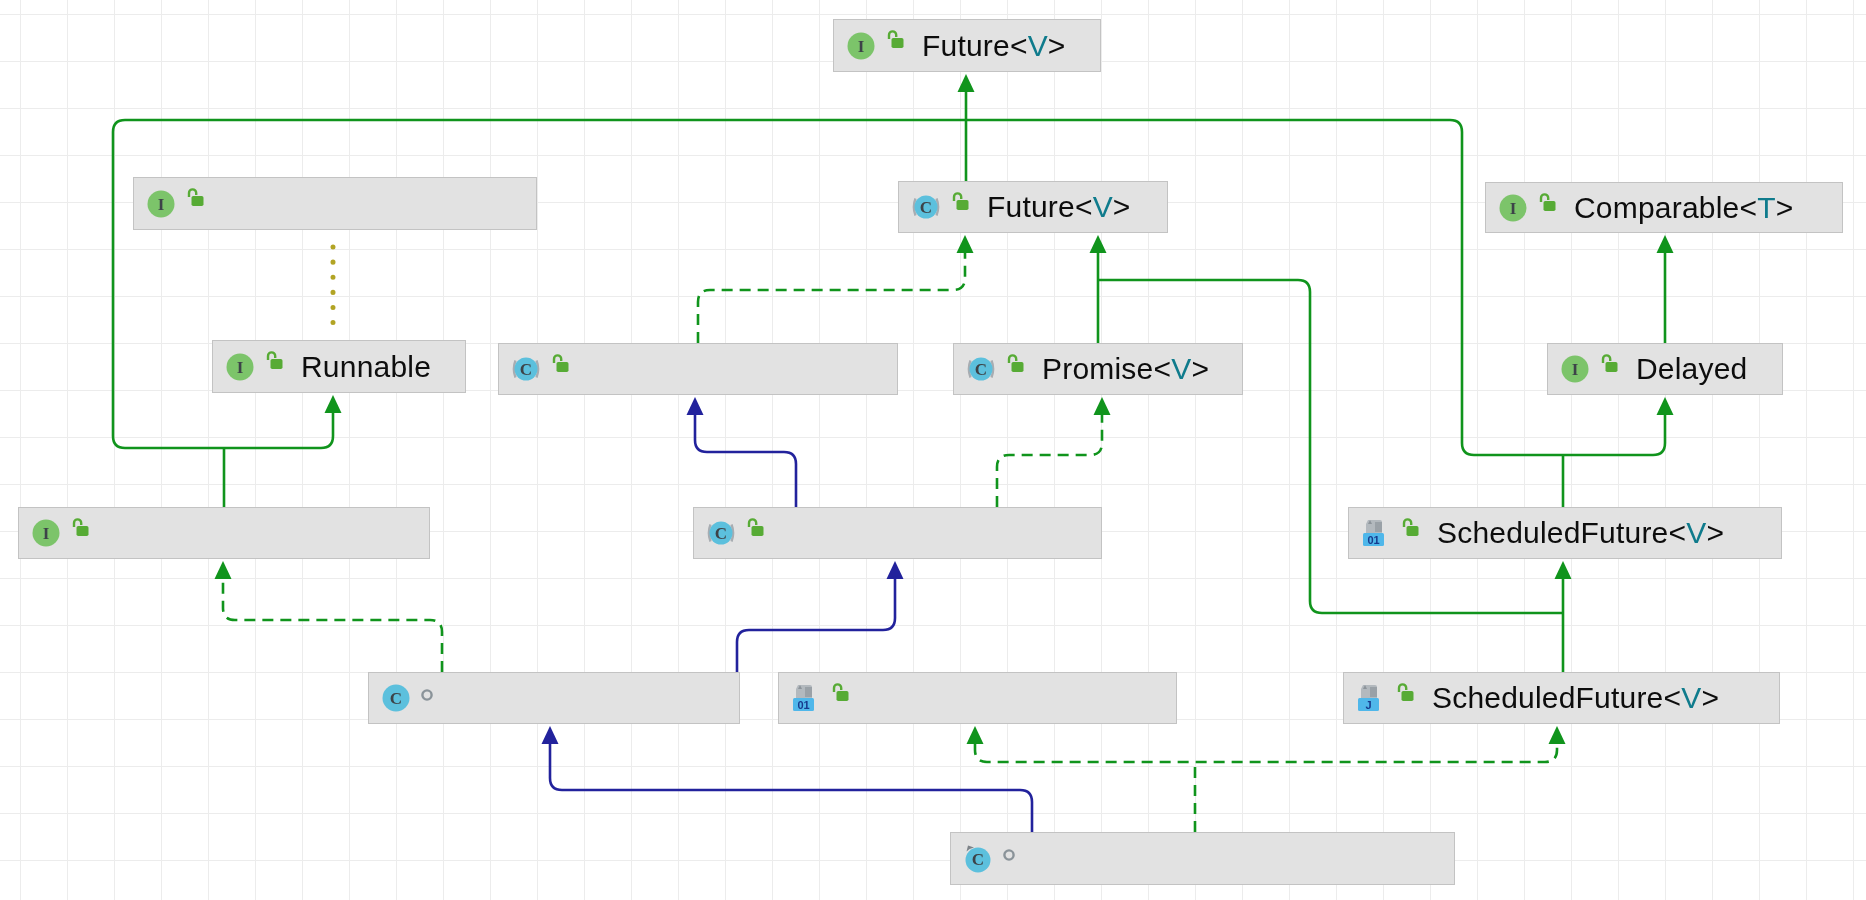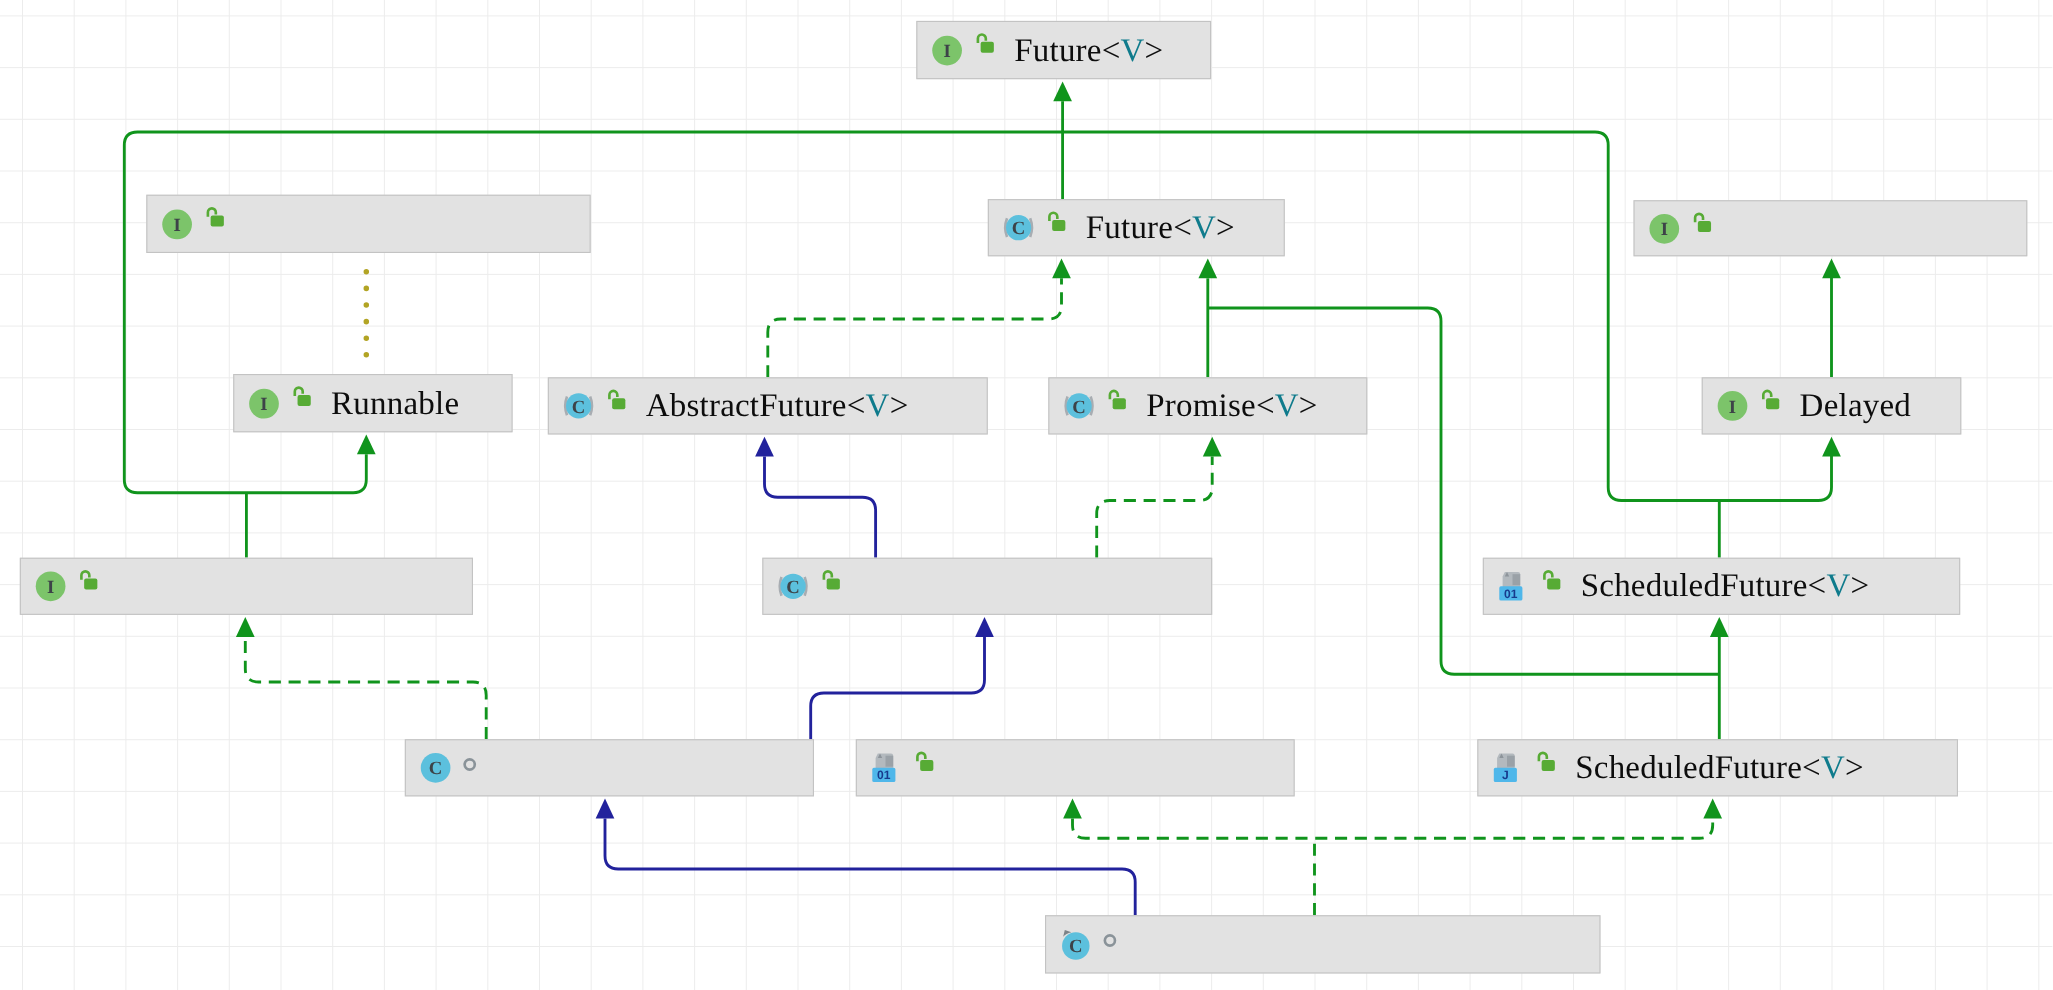--- a/index.html
+++ b/index.html
@@ -29,21 +29,20 @@
   }
   .node .main-icon{flex:0 0 auto;display:block;}
   .node .vis-icon{flex:0 0 auto;display:block;margin-left:8px;align-self:flex-start;margin-top:8px;}
   .node .lbl{
     margin-left:16px;
     margin-right:20px;
     font-size:30px;
     color:#0d0d0d;
     white-space:nowrap;
     letter-spacing:0.2px;
-    font-family:Liberation Serif, serif;
   }
   .node .lbl .gen{color:#0f7b8c;}
 </style>
 </head>
 <body>
 
 <div id="canvas">
   <svg id="edges" width="1866" height="900" viewBox="0 0 1866 900">
       <path d="M 224,507 L 224,448" fill="none" stroke="#10941c" stroke-width="2.6"></path>
       <path d="M 333,413 L 333,436 Q 333,448 321,448 L 125,448 Q 113,448 113,436 L 113,132 Q 113,120 125,120 L 1450,120 Q 1462,120 1462,132 L 1462,443 Q 1462,455 1474,455 L 1653,455 Q 1665,455 1665,443 L 1665,414" fill="none" stroke="#10941c" stroke-width="2.6"></path>
@@ -114,20 +113,21 @@
       </div>
       <div class="node" style="left: 1485px; top: 182px; width: 358px; height: 51px;">
         <svg class="main-icon" width="30" height="30" viewBox="0 0 30 30">
           <circle cx="15" cy="15" r="13.5" fill="#7cc46a"></circle>
           <text x="15" y="21" text-anchor="middle" font-family="Liberation Serif,serif" font-size="17" font-weight="bold" fill="#3d4348">I</text>
         </svg>
         <svg class="vis-icon" width="22" height="22" viewBox="0 0 22 22">
       <path d="M5 11 V7 a3.6 3.6 0 0 1 7.2 0 V9" fill="none" stroke="#57ab35" stroke-width="2.4"></path>
       <rect x="7.5" y="10" width="12" height="10" rx="1.8" fill="#57ab35"></rect>
         </svg>
+        <span class="lbl">Comparable&lt;<span class="gen">T</span>&gt;</span>
       </div>
       <div class="node" style="left: 212px; top: 340px; width: 254px; height: 53px;">
         <svg class="main-icon" width="30" height="30" viewBox="0 0 30 30">
           <circle cx="15" cy="15" r="13.5" fill="#7cc46a"></circle>
           <text x="15" y="21" text-anchor="middle" font-family="Liberation Serif,serif" font-size="17" font-weight="bold" fill="#3d4348">I</text>
         </svg>
         <svg class="vis-icon" width="22" height="22" viewBox="0 0 22 22">
       <path d="M5 11 V7 a3.6 3.6 0 0 1 7.2 0 V9" fill="none" stroke="#57ab35" stroke-width="2.4"></path>
       <rect x="7.5" y="10" width="12" height="10" rx="1.8" fill="#57ab35"></rect>
         </svg>
@@ -137,21 +137,20 @@
         <svg class="main-icon" width="30" height="30" viewBox="0 0 30 30">
           <path d="M4.5 6.5 Q1.2 15 4.5 23.5" stroke="#a8adb2" stroke-width="2.4" fill="none"></path>
           <path d="M25.5 6.5 Q28.8 15 25.5 23.5" stroke="#a8adb2" stroke-width="2.4" fill="none"></path>
           <circle cx="15" cy="15" r="11.5" fill="#5cc0dd"></circle>
           <text x="15" y="21" text-anchor="middle" font-family="Liberation Serif,serif" font-size="17" font-weight="bold" fill="#3d4348">C</text>
         </svg>
         <svg class="vis-icon" width="22" height="22" viewBox="0 0 22 22">
       <path d="M5 11 V7 a3.6 3.6 0 0 1 7.2 0 V9" fill="none" stroke="#57ab35" stroke-width="2.4"></path>
       <rect x="7.5" y="10" width="12" height="10" rx="1.8" fill="#57ab35"></rect>
         </svg>
-        <span class="lbl">AbstractFuture&lt;<span class="gen">V</span>&gt;</span>
       </div>
       <div class="node" style="left: 953px; top: 343px; width: 290px; height: 52px;">
         <svg class="main-icon" width="30" height="30" viewBox="0 0 30 30">
           <path d="M4.5 6.5 Q1.2 15 4.5 23.5" stroke="#a8adb2" stroke-width="2.4" fill="none"></path>
           <path d="M25.5 6.5 Q28.8 15 25.5 23.5" stroke="#a8adb2" stroke-width="2.4" fill="none"></path>
           <circle cx="15" cy="15" r="11.5" fill="#5cc0dd"></circle>
           <text x="15" y="21" text-anchor="middle" font-family="Liberation Serif,serif" font-size="17" font-weight="bold" fill="#3d4348">C</text>
         </svg>
         <svg class="vis-icon" width="22" height="22" viewBox="0 0 22 22">
       <path d="M5 11 V7 a3.6 3.6 0 0 1 7.2 0 V9" fill="none" stroke="#57ab35" stroke-width="2.4"></path>

